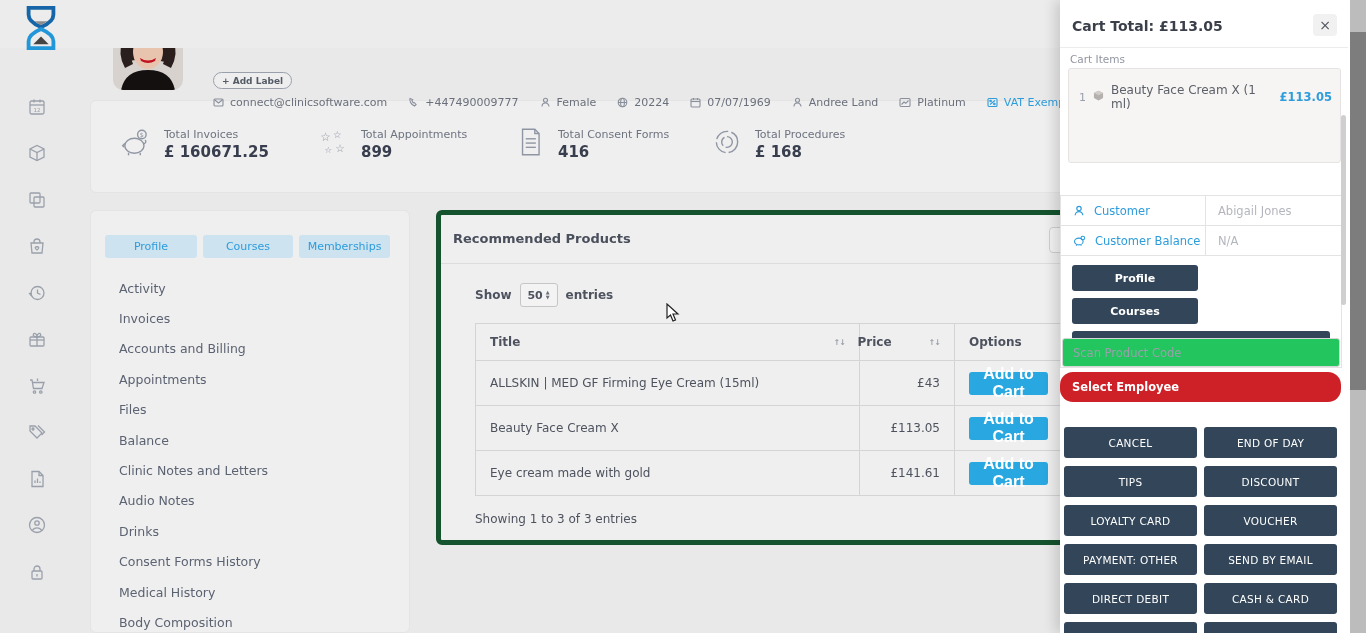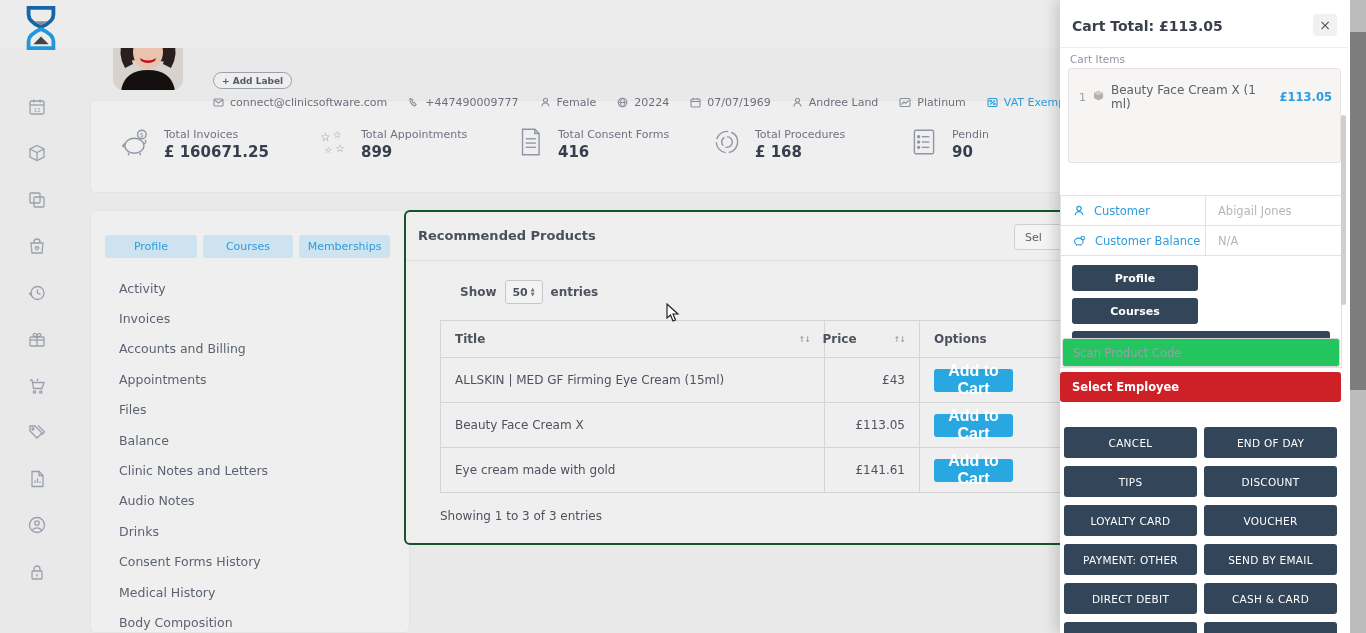--- a/index.html
+++ b/index.html
@@ -36,25 +36,25 @@
   .stat .s-value { font-size:15px; font-weight:bold; color:#383e4d; margin-top:2px; white-space:nowrap; }
 
   
   .menu-card { left:90px; top:210px; width:320px; height:423px; background:#efefef; border:1px solid #e4e4e4; border-radius:6px; }
   .tabs { left:14px; top:24px; display:flex; gap:6px; }
   .tab { width:92px; height:23px; background:#cde3f0; border-radius:3px; color:#2d9cdb; font-size:11px; display:flex; align-items:center; justify-content:center; cursor:pointer; }
   .menu-list { left:28px; top:62px; display:flex; flex-direction:column; }
   .menu-item { height:30.4px; display:flex; align-items:center; font-size:12.5px; color:#5b6271; cursor:pointer; white-space:nowrap; }
 
   
-  .prod-card { left:404px; top:210px; width:924px; height:335px; background:#efefef; border:2px solid #14532d; border-radius:6px; }
+  .prod-card { left:436px; top:210px; width:924px; height:335px; background:#efefef; border:5px solid #14532d; border-radius:6px; }
   .prod-title { left:12px; top:16px; font-size:13px; font-weight:bold; color:#4a4f5c; }
   .sel-btn { left:608px; top:12px; width:90px; height:26px; background:#f4f4f4; border:1px solid #cfcfcf; border-radius:4px; font-size:11px; color:#5a5f6a; display:flex; align-items:center; padding-left:10px; }
   .prod-divider { left:0; top:48px; width:924px; height:1px; background:#dcdcdc; }
-  .show-row { left:34px; top:68px; display:flex; align-items:center; gap:8px; font-size:12px; font-weight:bold; color:#4d525e;margin-left:20px; }
+  .show-row { left:34px; top:68px; display:flex; align-items:center; gap:8px; font-size:12px; font-weight:bold; color:#4d525e; }
   .pagesize { width:38px; height:24px; background:#f3f3f3; border:1px solid #c6c6c6; border-radius:3px; display:flex; align-items:center; justify-content:center; gap:3px; font-size:11px; font-weight:bold; color:#4d525e; }
   .spin { display:flex; flex-direction:column; font-size:5px; line-height:5px; color:#6b707c; }
   .tbl { left:34px; top:108px; width:890px; border:1px solid #d4d4d4; }
   .tr { display:flex; height:45px; border-top:1px solid #d4d4d4; }
   .tr.head { height:36px; border-top:none; font-weight:bold; }
   .td { display:flex; align-items:center; padding:0 14px; font-size:12px; color:#4d525e; }
   .td.c-title { width:384px; border-right:1px solid #d4d4d4; justify-content:space-between; }
   .td.c-price { width:95px; border-right:1px solid #d4d4d4; justify-content:flex-end;gap:37px; }
   .td.c-opts  { flex:1; }
   .sort { font-size:8px; color:#9aa0ab; letter-spacing:-1px; }
@@ -76,21 +76,21 @@
   .cart-item-price { margin-left:auto; color:#2d9cdb; font-size:11.5px; font-weight:bold; }
   .cust-box { left:0; top:195px; width:282px; border:1px solid #e3e3e3; background:#fff; }
   .cust-row { display:flex; height:30px; border-bottom:1px solid #e3e3e3; }
   .cust-label { width:145px; display:flex; align-items:center; gap:9px; padding-left:12px; color:#2d9cdb; font-size:11.5px; border-right:1px solid #e3e3e3; }
   .cust-value { flex:1; display:flex; align-items:center; padding-left:12px; color:#b3b6bd; font-size:11.5px; }
   .cust-btns { padding:9px 11px 10px 11px; display:flex; flex-wrap:wrap; gap:7px; }
   .navy-btn { height:26px; background:#324559; border-radius:3px; color:#fff; font-size:11px; font-weight:bold; display:flex; align-items:center; justify-content:center; cursor:pointer; }
   .half { width:126px; } .full { width:259px; }
   .scan-input { left:2px; top:338px; width:278px; height:29px; border:1px solid #d6d6d6; border-radius:3px; font-size:11.5px; padding:0 10px; color:#444; font-family:"DejaVu Sans",sans-serif; background:#22c55e; outline:none; }
   .scan-input::placeholder { color:#9aa0aa; }
-  .red-btn { left:0; top:372px; width:281px; height:30px; background:#cd2127; border-radius:3px; color:#fff; font-size:11.5px; font-weight:bold; display:flex; align-items:center; padding-left:12px; cursor:pointer; }
+  .red-btn { left:0; top:372px; width:281px; height:30px; background:#cd2127; border-radius:13px; color:#fff; font-size:11.5px; font-weight:bold; display:flex; align-items:center; padding-left:12px; cursor:pointer; }
   .actions-grid { left:4px; top:427px; width:274px; display:grid; grid-template-columns:133px 133px; column-gap:7px; row-gap:8px; }
   .action-btn { height:31px; background:#324559; border-radius:3px; color:#fff; font-size:10.5px; font-weight:normal; letter-spacing:0.3px; display:flex; align-items:center; justify-content:center; cursor:pointer; }
   .cart-inner-scroll { left:281px; top:115px; width:5px; height:190px; background:#cfcfcf; border-radius:3px; }
 
   
   .scrollbar-track { left:1350px; top:0; width:16px; height:633px; background:#bcbcbc; z-index:15; }
   .scrollbar-thumb { left:1350px; top:32px; width:16px; height:358px; background:#7d7d7d; z-index:16; }
 </style>
 </head>
 <body>
@@ -373,34 +373,20 @@
     </div>
     <div class="stat">
       <span class="s-icon">
         <svg viewBox="0 0 30 30" fill="none" stroke="currentColor" stroke-width="1.3">
             <circle cx="15" cy="15" r="10" stroke-dasharray="14 3"></circle>
             <circle cx="15" cy="15" r="5" stroke-dasharray="9 2.5"></circle>
           </svg>
       </span>
       <span><span class="s-label">Total Procedures</span><br><span class="s-value">£ 168</span></span>
     </div>
-    <div class="stat">
-      <span class="s-icon">
-        <svg viewBox="0 0 30 30" fill="none" stroke="currentColor" stroke-width="1.3">
-            <rect x="6" y="4" width="18" height="22" rx="1.5"></rect>
-            <line x1="13" y1="10" x2="20" y2="10"></line>
-            <line x1="13" y1="15" x2="20" y2="15"></line>
-            <line x1="13" y1="20" x2="20" y2="20"></line>
-            <circle cx="10" cy="10" r="0.9" fill="currentColor"></circle>
-            <circle cx="10" cy="15" r="0.9" fill="currentColor"></circle>
-            <circle cx="10" cy="20" r="0.9" fill="currentColor"></circle>
-          </svg>
-      </span>
-      <span><span class="s-label">Pendin</span><br><span class="s-value">90</span></span>
-    </div>
   </div>
 
   <div class="abs menu-card">
     <div class="abs tabs">
       <div class="tab">
           <span>Profile</span>
         </div>
       <div class="tab" style="width:90px">
           <span>Courses</span>
         </div>

